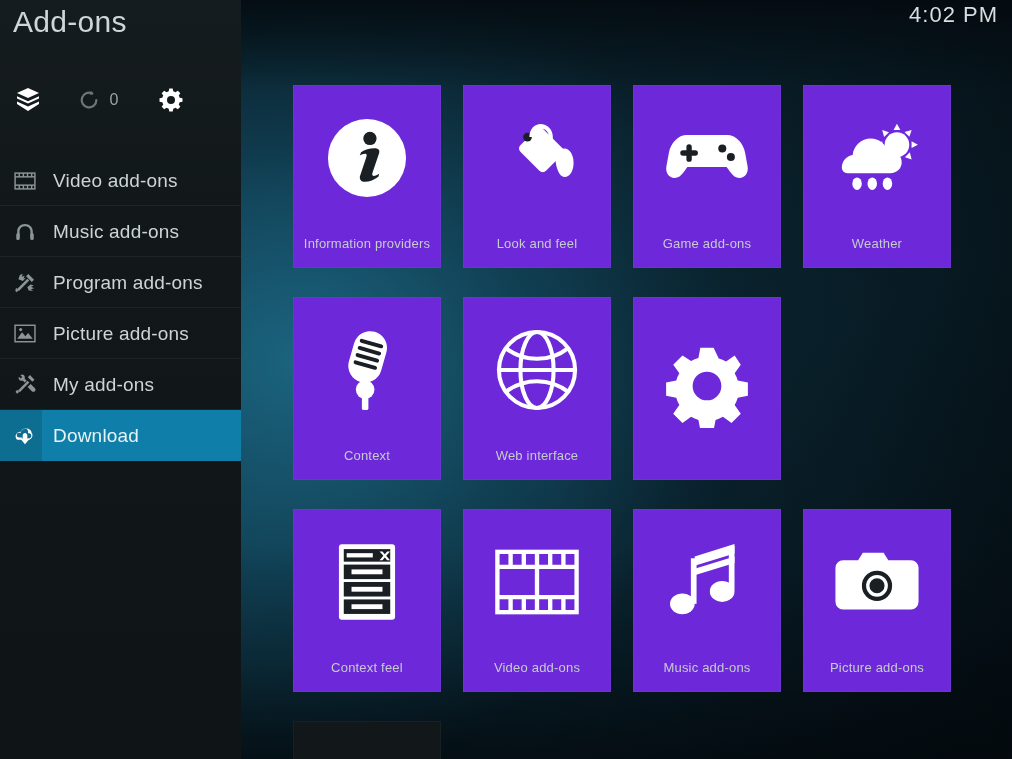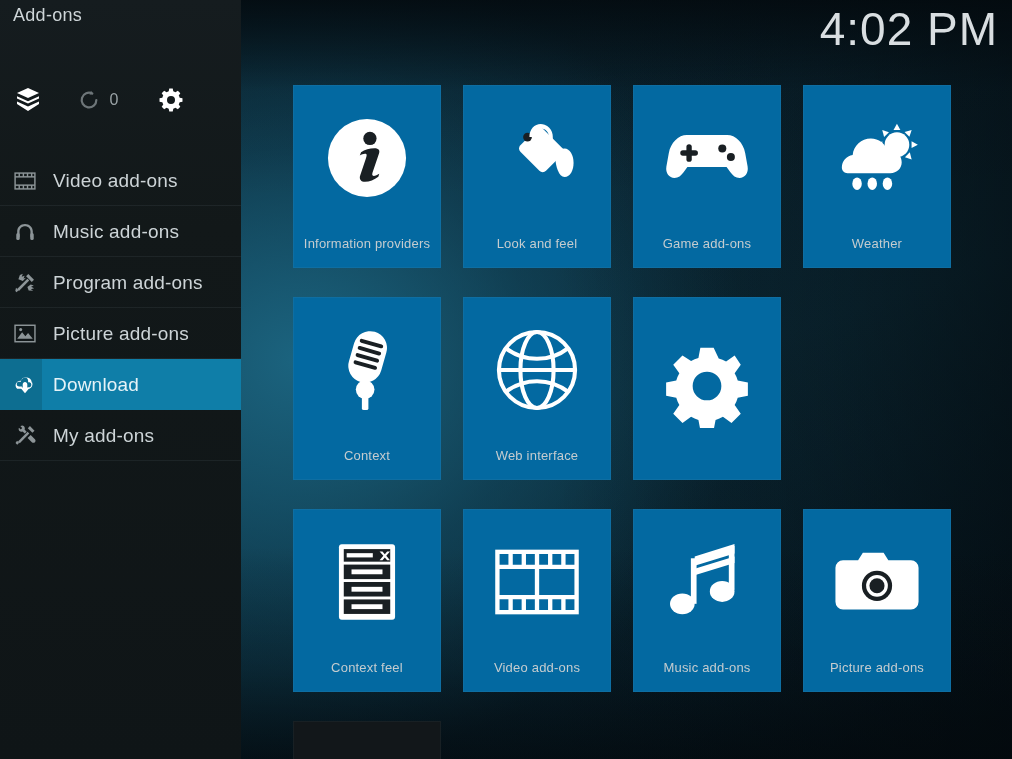--- a/index.html
+++ b/index.html
@@ -29,38 +29,38 @@
     position:absolute; inset:0;
     background:
       linear-gradient(to bottom, rgba(3,9,13,0.82) 0%, rgba(3,9,13,0.10) 12%, rgba(3,9,13,0) 26%, rgba(3,9,13,0) 72%, rgba(3,9,13,0.30) 88%, rgba(3,9,13,0.72) 100%),
       linear-gradient(to right, rgba(3,9,13,0) 0%, rgba(3,9,13,0) 55%, rgba(3,9,13,0.30) 82%, rgba(3,9,13,0.60) 100%);
   }
 
   
   .clock {
     position:absolute;
     top:2px; right:14px;
-    font-size:46px;
+    font-size:22px;
     font-weight:300;
     letter-spacing:1px;
     color:#d9dee1;
   }
 
   
   .sidebar {
     position:absolute;
     left:0; top:0;
     width:241px; height:759px;
     background:linear-gradient(to bottom, #151c1f 0%, #121819 30%, #0f1517 100%);
     z-index:5;
   }
   .sidebar-title {
     position:absolute;
     left:13px; top:5px;
-    font-size:18px;
+    font-size:30px;
     font-weight:300;
     color:#cfd6d9;
     letter-spacing:0.3px;
   }
 
   .sidebar-actions {
     position:absolute;
     left:0; top:78px;
     width:241px; height:44px;
     display:flex;
@@ -134,21 +134,21 @@
     z-index:3;
   }
   .grid-row {
     display:flex;
     gap:22px;
     margin-bottom:29px;
   }
   .tile {
     width:148px;
     height:183px;
-    background:#0369a1;
+    background:#6d28d9;
     border:1px solid rgba(120,160,175,0.10);
     display:flex;
     flex-direction:column;
     align-items:center;
     cursor:pointer;
     position:relative;
   }
   .tile-icon {
     flex:1;
     display:flex;
@@ -278,42 +278,42 @@
         <span class="nav-icon">
           <svg width="22" height="19" viewBox="0 0 24 21" fill="none" stroke="#8d9598" stroke-width="1.6">
             <rect x="1" y="1.4" width="22" height="18.2"></rect>
             <path d="M3.4 16.4 L8.8 9.2 L12.4 13.6 L15.4 10 L20.6 16.4 Z" fill="#8d9598" stroke="none"></path>
             <circle cx="7.2" cy="6.2" r="1.7" fill="#8d9598" stroke="none"></circle>
           </svg>
         </span>
         <span class="nav-label">Picture add-ons</span>
       </div>
 
-      <div class="nav-item selected">
-        <span class="nav-icon-bg"></span>
-        <span class="nav-icon">
-          <svg width="24" height="22" viewBox="0 0 26 24" fill="#ffffff">
-            <path d="M20.4 9.2A6.2 6.2 0 0 0 8.6 7.4 5 5 0 0 0 4.4 16h5.2v-2.4H6.4a2.6 2.6 0 0 1 .2-5.2l1.9.1.4-1.8a3.8 3.8 0 0 1 7.5.7v1.5l1.6.2a2.85 2.85 0 0 1-.3 5.5h-1.3V16h1.3a5.2 5.2 0 0 0 3.1-6.8z"></path>
-            <path d="M13 8.6c-1.4 0-2.5 1.1-2.5 2.5v3.6H7.7L13 21l5.3-6.3h-2.8v-3.6c0-1.4-1.1-2.5-2.5-2.5z"></path>
-          </svg>
-        </span>
-        <span class="nav-label">Download</span>
-      </div>
-
       <div class="nav-item sep">
         <span class="nav-icon">
           <svg width="23" height="23" viewBox="0 0 24 24" fill="#8d9598">
             <path d="M4.2 18.2 14.2 8.2 16 10 6 20z"></path>
             <path d="M3.2 17.4 5.4 19.6 3.4 21.6 1.6 19.8z"></path>
             <path d="M8.4 1.6c1.6 0 2.9 1.3 2.9 2.9 0 .5-.1.9-.3 1.3l2.2 2.2-2 2-2.2-2.2c-.4.2-.8.3-1.3.3-1.6 0-2.9-1.3-2.9-2.9 0-.5.1-1 .4-1.4l1.9 1.9 1.5-1.5-1.9-1.9c.4-.3.9-.4 1.4-.4z"></path>
             <path d="M17.4 11.4 21.8 15.8c.9.9.9 2.3 0 3.2-.9.9-2.3.9-3.2 0L14.2 14.6z"></path>
             <path d="M16.6 2.2 21.4 7 19.2 9.2 14.4 4.4z"></path>
           </svg>
         </span>
         <span class="nav-label">My add-ons</span>
+      </div>
+
+      <div class="nav-item selected">
+        <span class="nav-icon-bg"></span>
+        <span class="nav-icon">
+          <svg width="24" height="22" viewBox="0 0 26 24" fill="#ffffff">
+            <path d="M20.4 9.2A6.2 6.2 0 0 0 8.6 7.4 5 5 0 0 0 4.4 16h5.2v-2.4H6.4a2.6 2.6 0 0 1 .2-5.2l1.9.1.4-1.8a3.8 3.8 0 0 1 7.5.7v1.5l1.6.2a2.85 2.85 0 0 1-.3 5.5h-1.3V16h1.3a5.2 5.2 0 0 0 3.1-6.8z"></path>
+            <path d="M13 8.6c-1.4 0-2.5 1.1-2.5 2.5v3.6H7.7L13 21l5.3-6.3h-2.8v-3.6c0-1.4-1.1-2.5-2.5-2.5z"></path>
+          </svg>
+        </span>
+        <span class="nav-label">Download</span>
       </div>
 
     </div>
   </div>
 
   <div class="grid">
 
     <div class="grid-row">
 
       <div class="tile">

